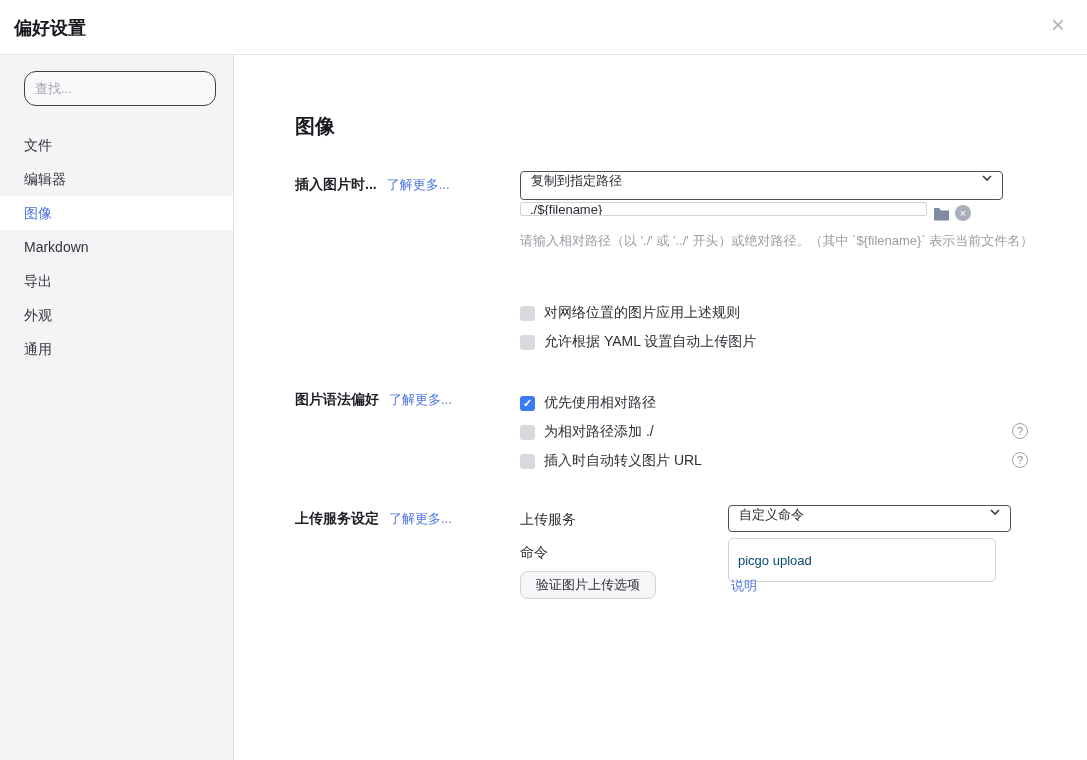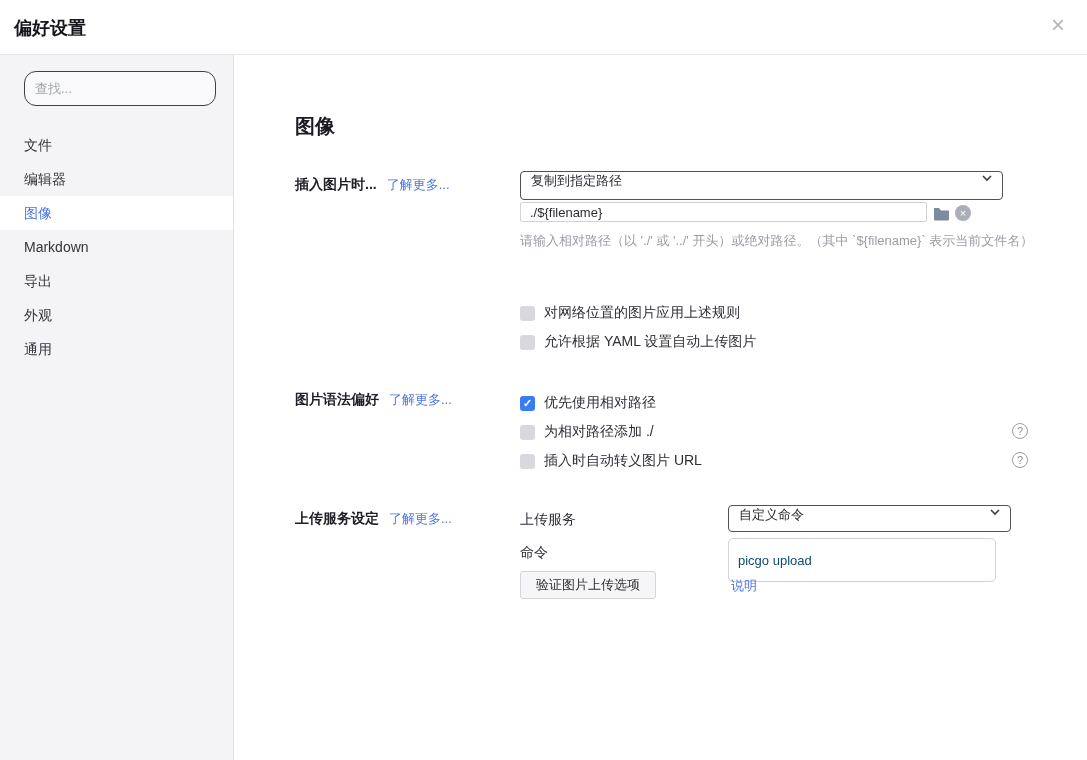--- a/index.html
+++ b/index.html
@@ -24,35 +24,35 @@
   .main { position:absolute; left:235px; top:55px; right:0; bottom:0; background:#fff; }
   .heading { position:absolute; left:60px; top:58px; font-size:20px; font-weight:700; color:#1a1a22; }
   .sec-label { position:absolute; left:60px; display:flex; align-items:baseline; gap:10px; white-space:nowrap; }
   .sec-label .lbl { font-size:14px; font-weight:700; color:#1f1f27; }
   .link { font-size:13px; color:var(--accent); text-decoration:none; cursor:pointer;text-align:right; }
   
   .select { position:absolute; border:1px solid #4d5259; border-radius:4px; background:#fff; display:flex; cursor:pointer; }
   .select .select-value { flex:1; font-size:13px; color:#2a2a32; padding:0 10px; }
   .select svg { margin-right:9px; flex:0 0 auto; }
   
-  .path-input { position:absolute; left:285px; top:147px; width:407px; height:20px; border:1px solid #d2d3d8; border-radius:2px; font-family:inherit; font-size:13px; padding:0 9px; color:#2a2a32; outline:none; }
+  .path-input { position:absolute; left:285px; top:147px; width:407px; height:14px; border:1px solid #d2d3d8; border-radius:2px; font-family:inherit; font-size:13px; padding:0 9px; color:#2a2a32; outline:none; }
   .folder-ic { position:absolute; left:698px; top:151px; cursor:pointer; }
   .clear-ic { position:absolute; left:720px; top:150px; width:16px; height:16px; border-radius:50%; background:#a9aeb8; color:#fff; font-size:11px; line-height:16px; text-align:center; cursor:pointer; }
   .hint { position:absolute; left:285px; top:177px; font-size:13px; color:#9a9da5; }
   
   .check-row { position:absolute; left:285px; right:59px; height:20px; display:flex; align-items:center; gap:9px; cursor:pointer; }
   .cb { width:15px; height:15px; border-radius:3px; background:#d8d9de; flex:0 0 auto; position:relative; }
   .cb.on { background:var(--cb); }
   .cb.on::after { content:"✓"; position:absolute; left:0; top:0; width:15px; height:15px; color:#fff; font-size:11px; font-weight:700; line-height:15px; text-align:center; }
   .cb-label { font-size:14px; color:#2e2e36; }
   .help { position:absolute; right:0; top:1px; width:16px; height:16px; border:1px solid #9aa0a8; border-radius:50%; color:#8a9098; font-size:11px; line-height:14px; text-align:center; cursor:pointer; }
   
   .field-label { position:absolute; font-size:14px; color:#2e2e36; }
   .cmd-input { position:absolute; left:493px; top:483px; width:268px; height:44px; border:1px solid #d2d3d8; border-radius:5px; font-family:inherit; font-size:13px; padding:0 9px; color:#0c4a6e; outline:none; }
-  .btn { position:absolute; left:285px; top:516px; height:28px; padding:0 15px; background:#f6f6f8; border:1px solid #d3d3d8; border-radius:3px; font-family:inherit; font-size:13px; color:#2e2e36; cursor:pointer; }
+  .btn { position:absolute; left:285px; top:516px; height:28px; padding:0 15px; background:#f6f6f8; border:1px solid #d3d3d8; border-radius:8px; font-family:inherit; font-size:13px; color:#2e2e36; cursor:pointer; }
   .note-link { position:absolute; left:496px; top:522px; }
 </style>
 </head>
 <body>
 
 <div class="app">
 
   <div class="hdr">
     <h1>偏好设置</h1>
     <span class="close">×</span>

